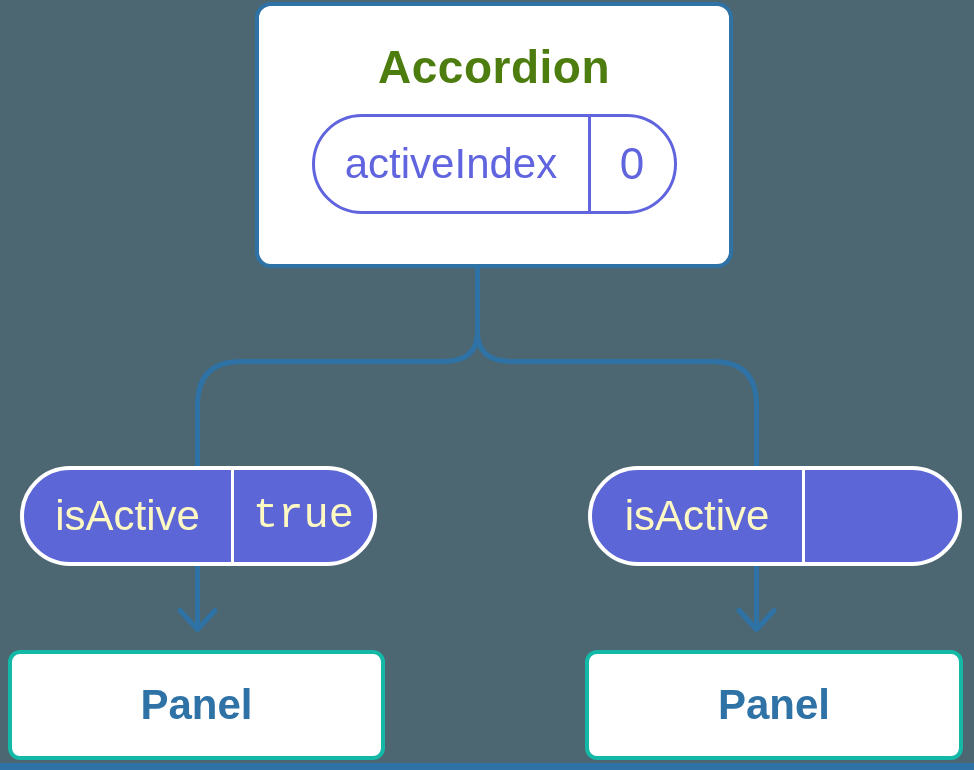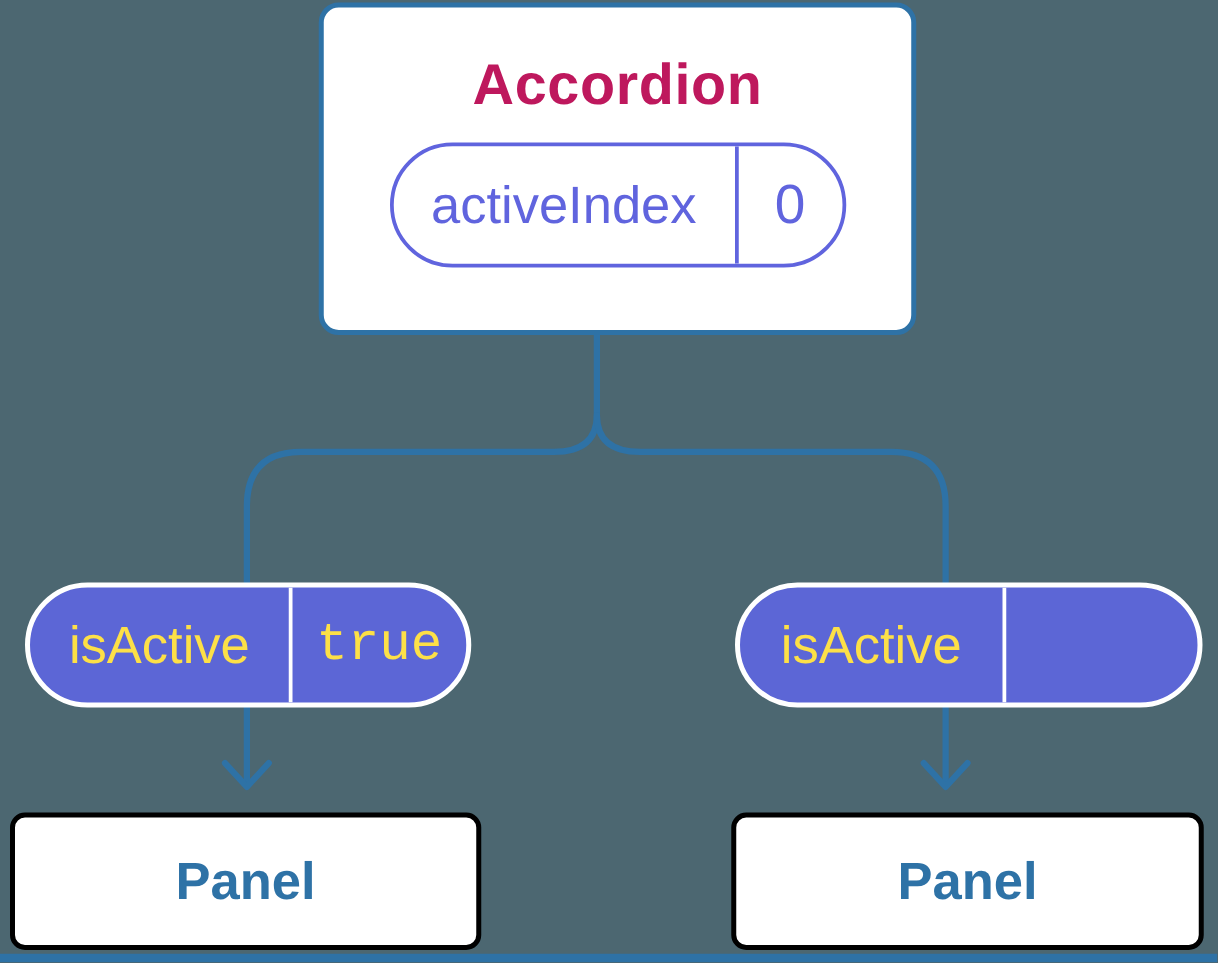--- a/index.html
+++ b/index.html
@@ -20,21 +20,21 @@
     position:absolute; left:255px; top:2px;
     width:478px; height:266px;
     background:#ffffff;
     border:4px solid #2E72A6;
     border-radius:16px;
     display:flex; flex-direction:column; align-items:center;
   }
   .root-title {
     margin-top:38px;
     font-size:46px; font-weight:600; line-height:1;
-    color:#be185d;
+    color:#4d7c0f;
     letter-spacing:0.5px;
   }
   .state-pill {
     margin-top:24px;
     width:365px; height:100px;
     border:3px solid #6064DE;
     border-radius:52px;
     background:#ffffff;
     display:flex; align-items:stretch; overflow:hidden;text-align:center;
   }
@@ -47,41 +47,41 @@
     flex:1; display:flex; align-items:center; justify-content:center;
     font-size:44px; color:#6064DE;
   }
   
   .prop-pill {
     position:absolute; top:466px; height:100px;
     background:#5C66D6;
     border:4px solid #ffffff;
     border-radius:52px;
     display:flex; align-items:stretch; overflow:hidden;
-    color:#fde047;
+    color:#fef9c3;
   }
   .prop-pill.left  { left:20px;  width:357px; }
   .prop-pill.right { left:588px; width:374px; }
   .prop-pill .seg-name {
     display:flex; align-items:center; justify-content:center;
     font-size:42px;
   }
   .prop-pill.left  .seg-name { width:207px; }
   .prop-pill.right .seg-name { width:210px; }
   .prop-pill .seg-divider { width:3px; background:#ffffff; }
   .prop-pill .seg-value {
     flex:1; display:flex; align-items:center; justify-content:center;
     font-size:42px;
     font-family:Liberation Mono, monospace;
   }
   
   .panel-box {
     position:absolute; top:650px; height:110px;
     background:#ffffff;
-    border:4px solid #000000;
+    border:4px solid #14b8a6;
     border-radius:12px;
     display:flex; align-items:center; justify-content:center;
     font-size:42px; font-weight:600; color:#2E72A6;text-align:right;
   }
   .panel-box.left  { left:8px;   width:377px; }
   .panel-box.right { left:585px; width:378px; }
   
   .bottom-rule {
     position:absolute; left:0; top:763px; width:974px; height:7px;
     background:#2E72A6;

